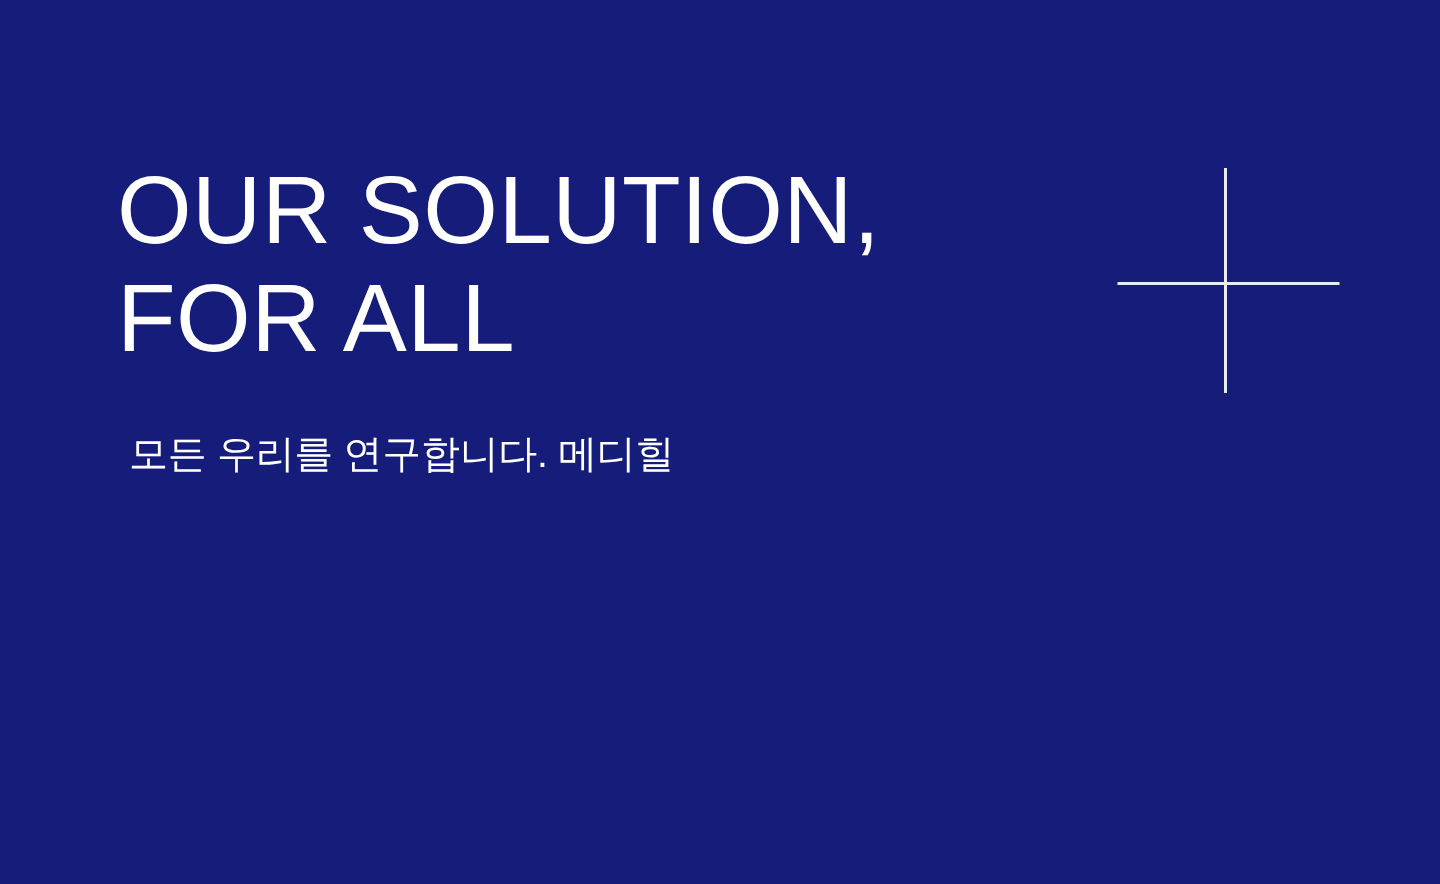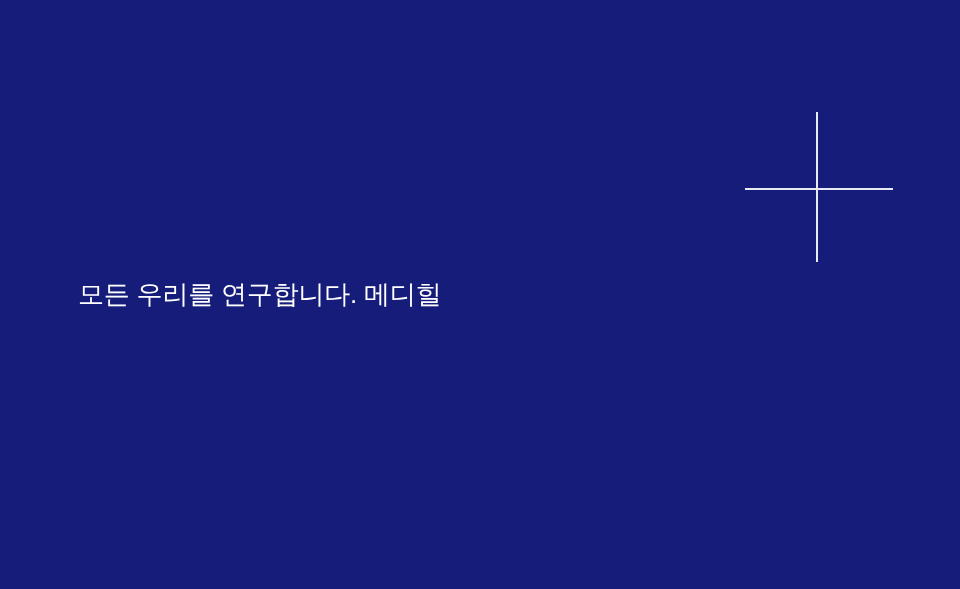--- a/index.html
+++ b/index.html
@@ -44,21 +44,21 @@
   .headline .line {
     display: block;
     white-space: nowrap;
   }
 
   
   .subtitle {
     position: absolute;
     left: 78px;
     top: 277px;
-    margin: 0;
+    margin: 8px;
     padding: 0;
     color: #FFFFFF;
     font-family: "Liberation Sans", "DejaVu Sans", sans-serif;
     font-size: 26px;
     font-weight: 400;
     line-height: 34px;
     letter-spacing: -0.2px;
     white-space: nowrap;
   }
 
@@ -88,20 +88,24 @@
     width: 2px;
     height: 150px;
     background: #E8EAF4;
   }
 </style>
 </head>
 <body style="background: rgb(21, 28, 122);">
 
 <div class="slide" style="background: rgb(21, 28, 122);">
 
+  <h1 class="headline" style="color: rgb(255, 255, 255);">
+    <span class="line">OUR SOLUTION,</span>
+    <span class="line">FOR ALL</span>
+  </h1>
 
   <p class="subtitle" style="color: rgb(255, 255, 255);">모든 우리를 연구합니다. 메디힐</p>
 
   <div class="cross-mark">
     <span class="bar-h" style="background: rgb(232, 234, 244);"></span>
     <span class="bar-v" style="background: rgb(232, 234, 244);"></span>
   </div>
 
 </div>
 

